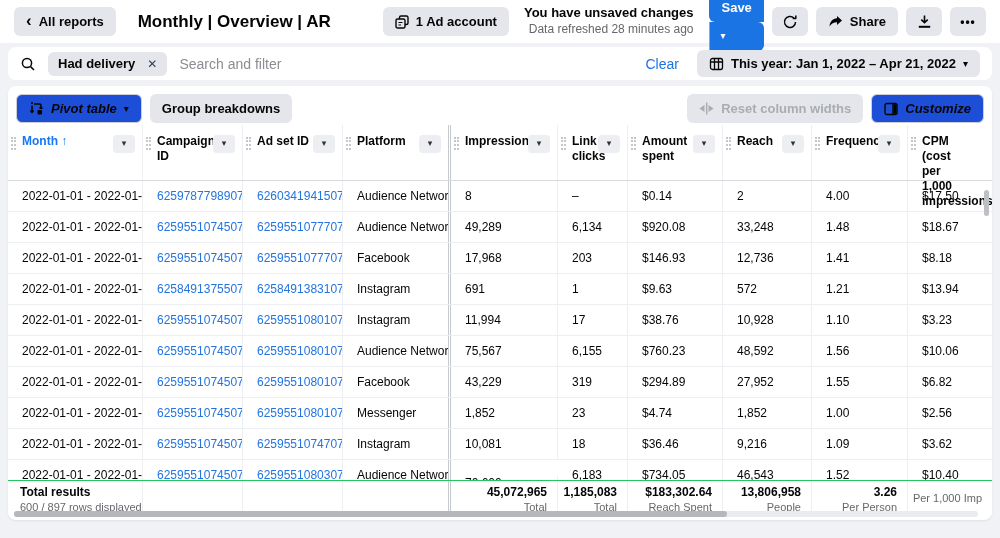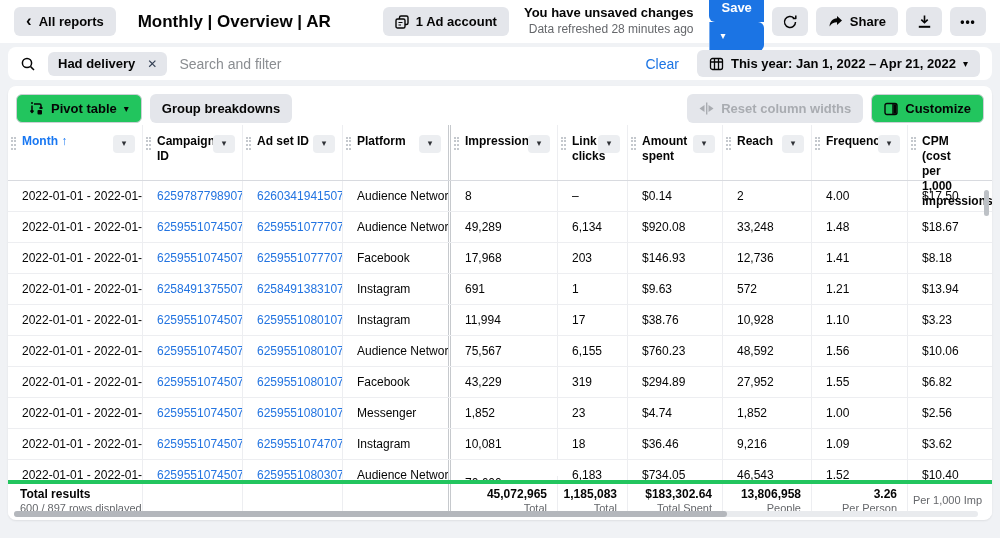--- a/index.html
+++ b/index.html
@@ -8,21 +8,21 @@
   }
   *{box-sizing:border-box;margin:0;padding:0;}
   html,body{width:1000px;height:538px;overflow:hidden;}
   body{background:var(--bg);font-family:"Liberation Sans","DejaVu Sans",sans-serif;color:var(--text);}
 
   
   .topbar{height:43px;background:var(--card);display:flex;align-items:center;justify-content:space-between;padding:0 14px;}
   .topbar-left{display:flex;align-items:center;}
   .btn{height:29px;border:none;border-radius:6px;padding:0 12px;background:var(--btn);color:var(--text);
        font:600 13px "Liberation Sans","DejaVu Sans",sans-serif;display:inline-flex;align-items:center;gap:7px;cursor:pointer;white-space:nowrap;}
-  .btn.white{background:#22c55e;border:1px solid #ccd0d5;}
+  .btn.white{background:#1d4ed8;border:1px solid #ccd0d5;font-style:italic;}
   .btn.blue{background:var(--blue);color:#fff;}
   .btn.disabled{color:#a9acb1;cursor:default;}
   .btn.icon-only{width:36px;padding:0;justify-content:center;}
   .chev{font-size:17px;font-weight:700;line-height:1;margin-top:-2px;}
   .page-title{font-size:17px;font-weight:700;margin:0 52px 0 22px;}
   .topbar-right{display:flex;align-items:center;gap:8px;}
   .unsaved{text-align:right;line-height:1.3;margin-right:8px;}
   .unsaved .l1{font-size:13px;font-weight:600;}
   .unsaved .l2{font-size:12px;color:var(--muted);}
   .save-split{display:flex;flex-direction:column;}
@@ -54,21 +54,21 @@
           display:flex;align-items:center;justify-content:center;font-size:9px;color:#2f3237;cursor:pointer;}
   .pin-end{border-right:3px double #c6c9cd !important;}
   .lastcol{border-right:none !important;}
 
   .grid-body{height:299px;overflow:hidden;position:relative;}
   .trow{display:flex;height:31px;border-bottom:1px solid var(--line);}
   .cell{padding:0 10px 0 14px;display:flex;align-items:center;font-size:12px;border-right:1px solid var(--line);white-space:nowrap;overflow:hidden;}
   .cell.link{color:var(--link);cursor:pointer;}
   .vscroll{position:absolute;right:3px;top:9px;width:5px;height:26px;background:#bdc1c6;border-radius:3px;}
 
-  .grid-footer{display:flex;height:36px;border-top:4px solid #22c55e;background:#fff;}
+  .grid-footer{display:flex;height:36px;border-top:1px solid #22c55e;background:#fff;}
   .fcell{display:flex;flex-direction:column;justify-content:center;align-items:flex-end;padding:1px 10px 0;border-right:1px solid var(--line);overflow:hidden;white-space:nowrap;}
   .fcell.first{align-items:flex-start;padding-left:12px;}
   .fcell .val{font-size:12px;font-weight:700;line-height:1.35;}
   .fcell .lab{font-size:11px;color:var(--muted);line-height:1.2;}
 
   .hscroll{position:absolute;bottom:3px;left:6px;right:14px;height:6px;background:#e9ebee;border-radius:3px;}
   .hthumb{width:74%;height:6px;background:#b4b7bc;border-radius:3px;cursor:pointer;}
 
   svg{display:block;}
 </style>
@@ -351,21 +351,21 @@
       <div class="fcell" style="width: 107px;">
         <div class="val">45,072,965</div>
         <div class="lab">Total</div>
       </div>
       <div class="fcell" style="width: 70px;">
         <div class="val">1,185,083</div>
         <div class="lab">Total</div>
       </div>
       <div class="fcell" style="width: 95px;">
         <div class="val">$183,302.64</div>
-        <div class="lab">Total Spent</div>
+        <div class="lab">Reach Spent</div>
       </div>
       <div class="fcell" style="width: 89px;">
         <div class="val">13,806,958</div>
         <div class="lab">People</div>
       </div>
       <div class="fcell" style="width: 96px;">
         <div class="val">3.26</div>
         <div class="lab">Per Person</div>
       </div>
       <div class="fcell lastcol" style="width: 84px;">

